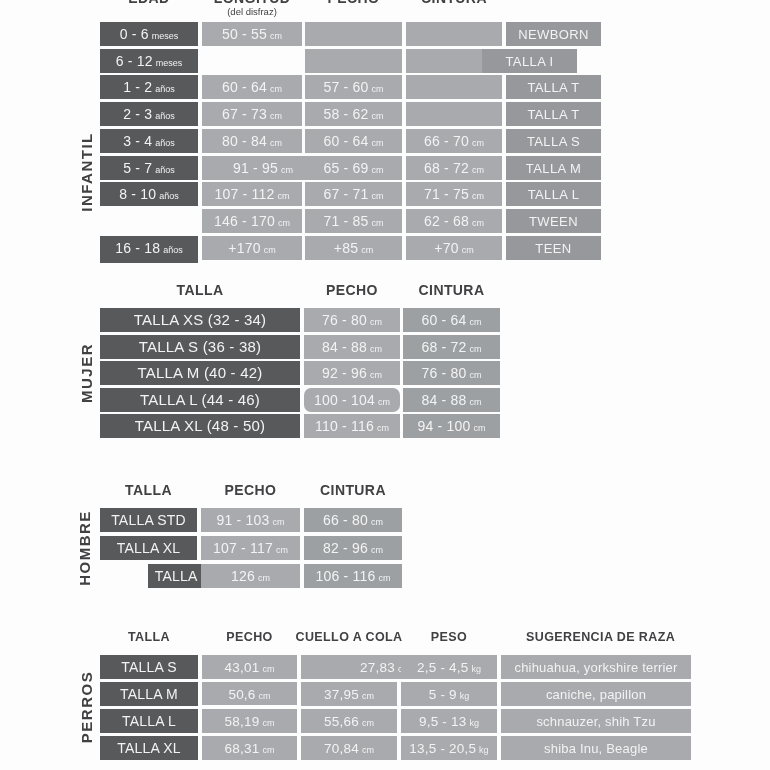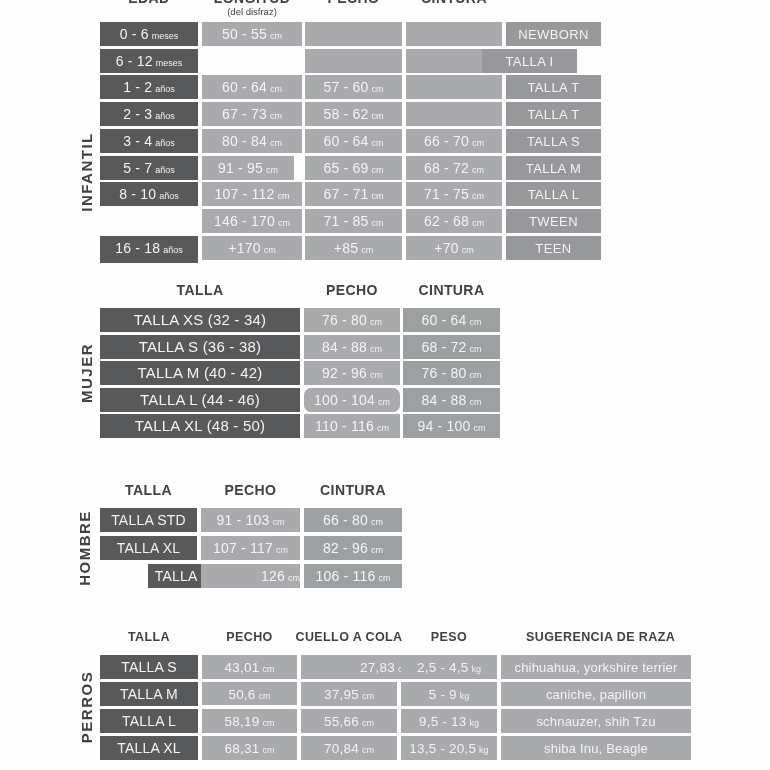--- a/index.html
+++ b/index.html
@@ -94,21 +94,21 @@
     <div class="cell light" style="left: 202px; top: 102.1px; width: 100px; height: 24px;"><span class="v">67 - 73</span><span class="u">cm</span></div>
     <div class="cell light" style="left: 305px; top: 102.1px; width: 97px; height: 24px;"><span class="v">58 - 62</span><span class="u">cm</span></div>
     <div class="cell light" style="left: 406px; top: 102.1px; width: 96px; height: 24px;"><span class="v"></span></div>
     <div class="cell talla" style="left: 506px; top: 102.1px; width: 95px; height: 24px;"><span class="v">TALLA T</span></div>
     <div class="cell dark" style="left: 100px; top: 128.8px; width: 98px; height: 24px;"><span class="v">3 - 4</span><span class="u">años</span></div>
     <div class="cell light" style="left: 202px; top: 128.8px; width: 100px; height: 24px;"><span class="v">80 - 84</span><span class="u">cm</span></div>
     <div class="cell light" style="left: 305px; top: 128.8px; width: 97px; height: 24px;"><span class="v">60 - 64</span><span class="u">cm</span></div>
     <div class="cell light" style="left: 406px; top: 128.8px; width: 96px; height: 24px;"><span class="v">66 - 70</span><span class="u">cm</span></div>
     <div class="cell talla" style="left: 506px; top: 128.8px; width: 95px; height: 24px;"><span class="v">TALLA S</span></div>
     <div class="cell dark" style="left: 100px; top: 155.5px; width: 98px; height: 24px;"><span class="v">5 - 7</span><span class="u">años</span></div>
-    <div class="cell light" style="left: 202px; top: 155.5px; width: 92px; height: 24px;"><span class="v">91 - 95</span><span class="u">cm</span></div>
+    <div class="cell light" style="left: 202px; top: 155.5px; width: 92px; height: 24px; padding-left: 15px;"><span class="v">91 - 95</span><span class="u">cm</span></div>
     <div class="cell light" style="left: 305px; top: 155.5px; width: 97px; height: 24px;"><span class="v">65 - 69</span><span class="u">cm</span></div>
     <div class="cell light" style="left: 406px; top: 155.5px; width: 96px; height: 24px;"><span class="v">68 - 72</span><span class="u">cm</span></div>
     <div class="cell talla" style="left: 506px; top: 155.5px; width: 95px; height: 24px;"><span class="v">TALLA M</span></div>
     <div class="cell dark" style="left: 100px; top: 182.2px; width: 98px; height: 24px;"><span class="v">8 - 10</span><span class="u">años</span></div>
     <div class="cell light" style="left: 202px; top: 182.2px; width: 100px; height: 24px;"><span class="v">107 - 112</span><span class="u">cm</span></div>
     <div class="cell light" style="left: 305px; top: 182.2px; width: 97px; height: 24px;"><span class="v">67 - 71</span><span class="u">cm</span></div>
     <div class="cell light" style="left: 406px; top: 182.2px; width: 96px; height: 24px;"><span class="v">71 - 75</span><span class="u">cm</span></div>
     <div class="cell talla" style="left: 506px; top: 182.2px; width: 95px; height: 24px;"><span class="v">TALLA L</span></div>
     <div class="cell dark" style="left: 100px; top: 208.9px; width: 98px; height: 24px; margin-top: 30px;"><span class="v">11 - 15</span><span class="u">años</span></div>
     <div class="cell light" style="left: 202px; top: 208.9px; width: 100px; height: 24px;"><span class="v">146 - 170</span><span class="u">cm</span></div>
@@ -155,21 +155,21 @@
     <div class="col-header" style="left: 283px; top: 482px;">
       <div class="h-main">CINTURA</div>
     </div>
     <div class="cell dark" style="left: 100px; top: 508px; width: 97px; height: 24px;"><span class="v">TALLA STD</span></div>
     <div class="cell light" style="left: 201px; top: 508px; width: 99px; height: 24px;"><span class="v">91 - 103</span><span class="u">cm</span></div>
     <div class="cell medium" style="left: 304px; top: 508px; width: 98px; height: 24px;"><span class="v">66 - 80</span><span class="u">cm</span></div>
     <div class="cell dark" style="left: 100px; top: 536px; width: 97px; height: 24px;"><span class="v">TALLA XL</span></div>
     <div class="cell light" style="left: 201px; top: 536px; width: 99px; height: 24px;"><span class="v">107 - 117</span><span class="u">cm</span></div>
     <div class="cell medium" style="left: 304px; top: 536px; width: 98px; height: 24px;"><span class="v">82 - 96</span><span class="u">cm</span></div>
     <div class="cell dark" style="left: 100px; top: 564px; width: 97px; height: 24px; margin-left: 48px;"><span class="v">TALLA PLUS</span></div>
-    <div class="cell light" style="left: 201px; top: 564px; width: 99px; height: 24px; text-align: right;"><span class="v">126</span><span class="u">cm</span></div>
+    <div class="cell light" style="left: 201px; top: 564px; width: 99px; height: 24px;"><span class="v">126</span><span class="u">cm</span></div>
     <div class="cell medium" style="left: 304px; top: 564px; width: 98px; height: 24px;"><span class="v">106 - 116</span><span class="u">cm</span></div>
     <div class="side-label" style="left: 13px; top: 697px;">PERROS</div>
     <div class="col-header small" style="left: 79px; top: 629px;">
       <div class="h-main">TALLA</div>
     </div>
     <div class="col-header small" style="left: 179.5px; top: 629px;">
       <div class="h-main">PECHO</div>
     </div>
     <div class="col-header small" style="left: 279px; top: 629px;">
       <div class="h-main">CUELLO A COLA</div>

